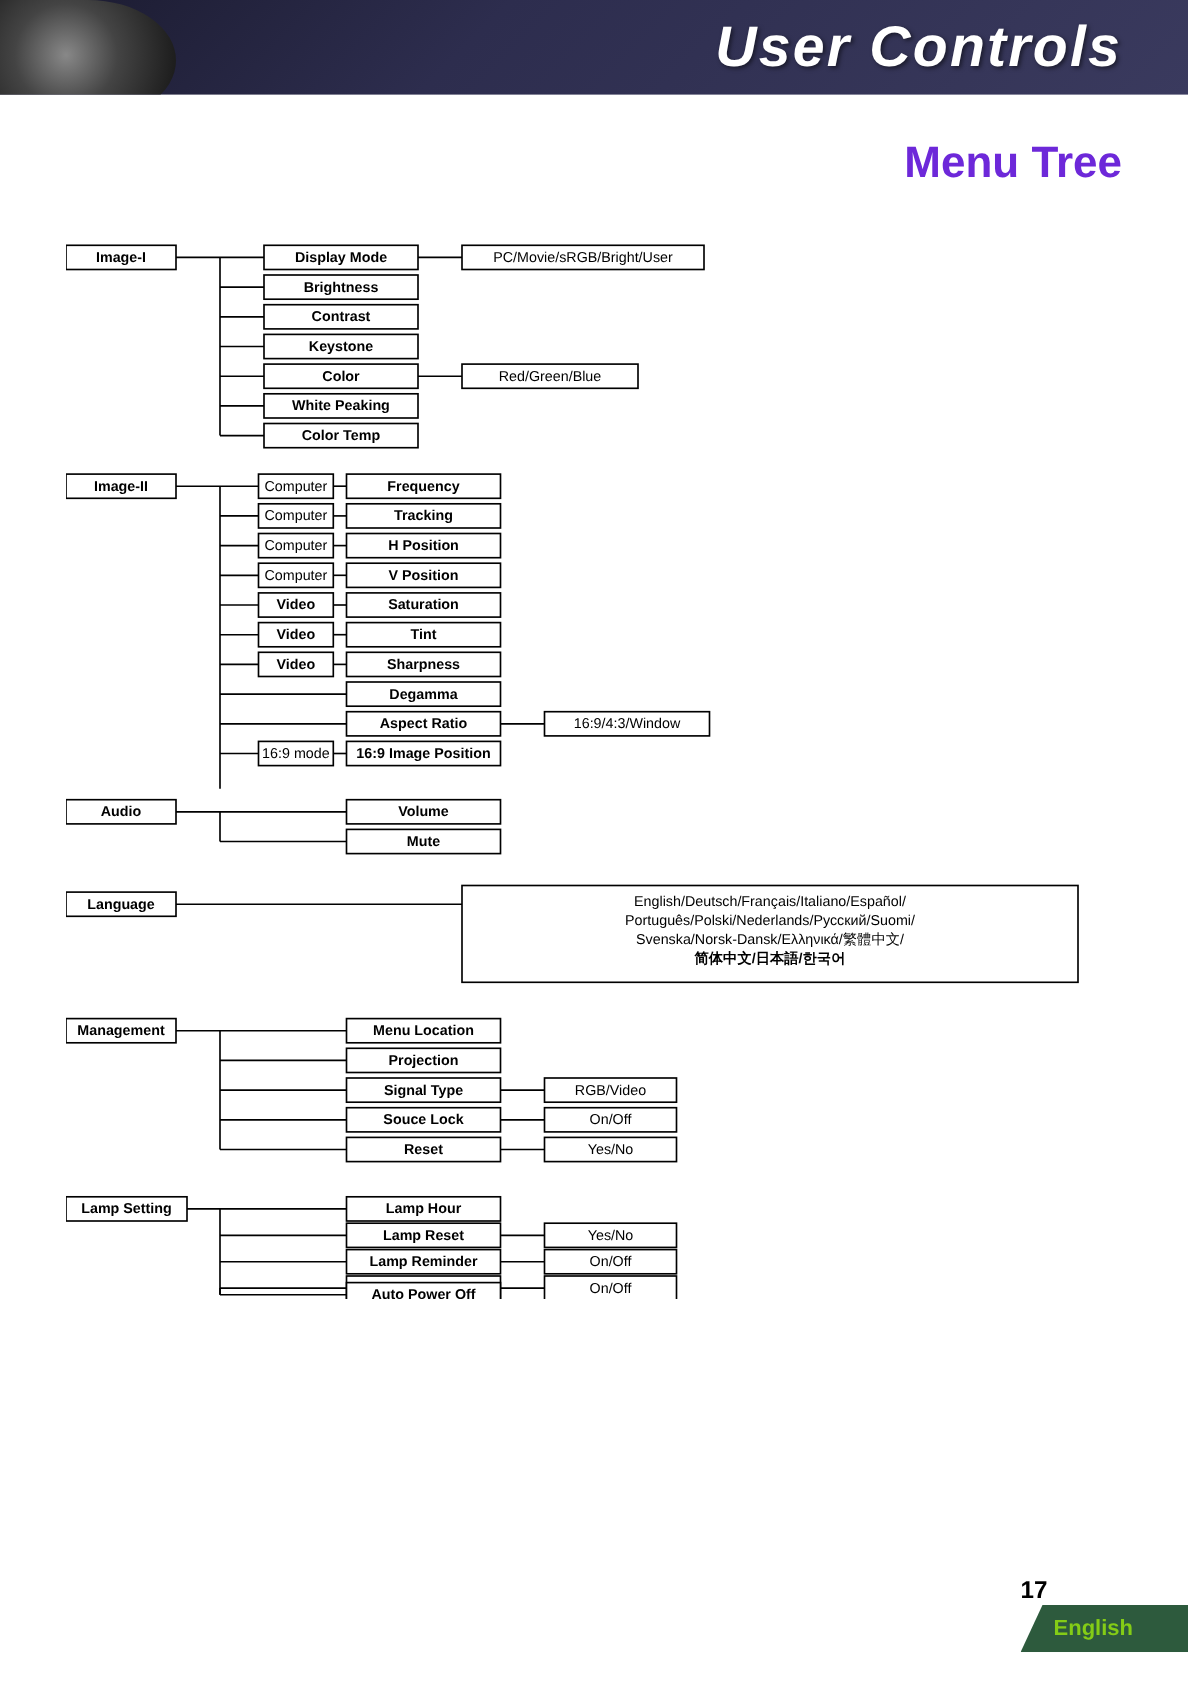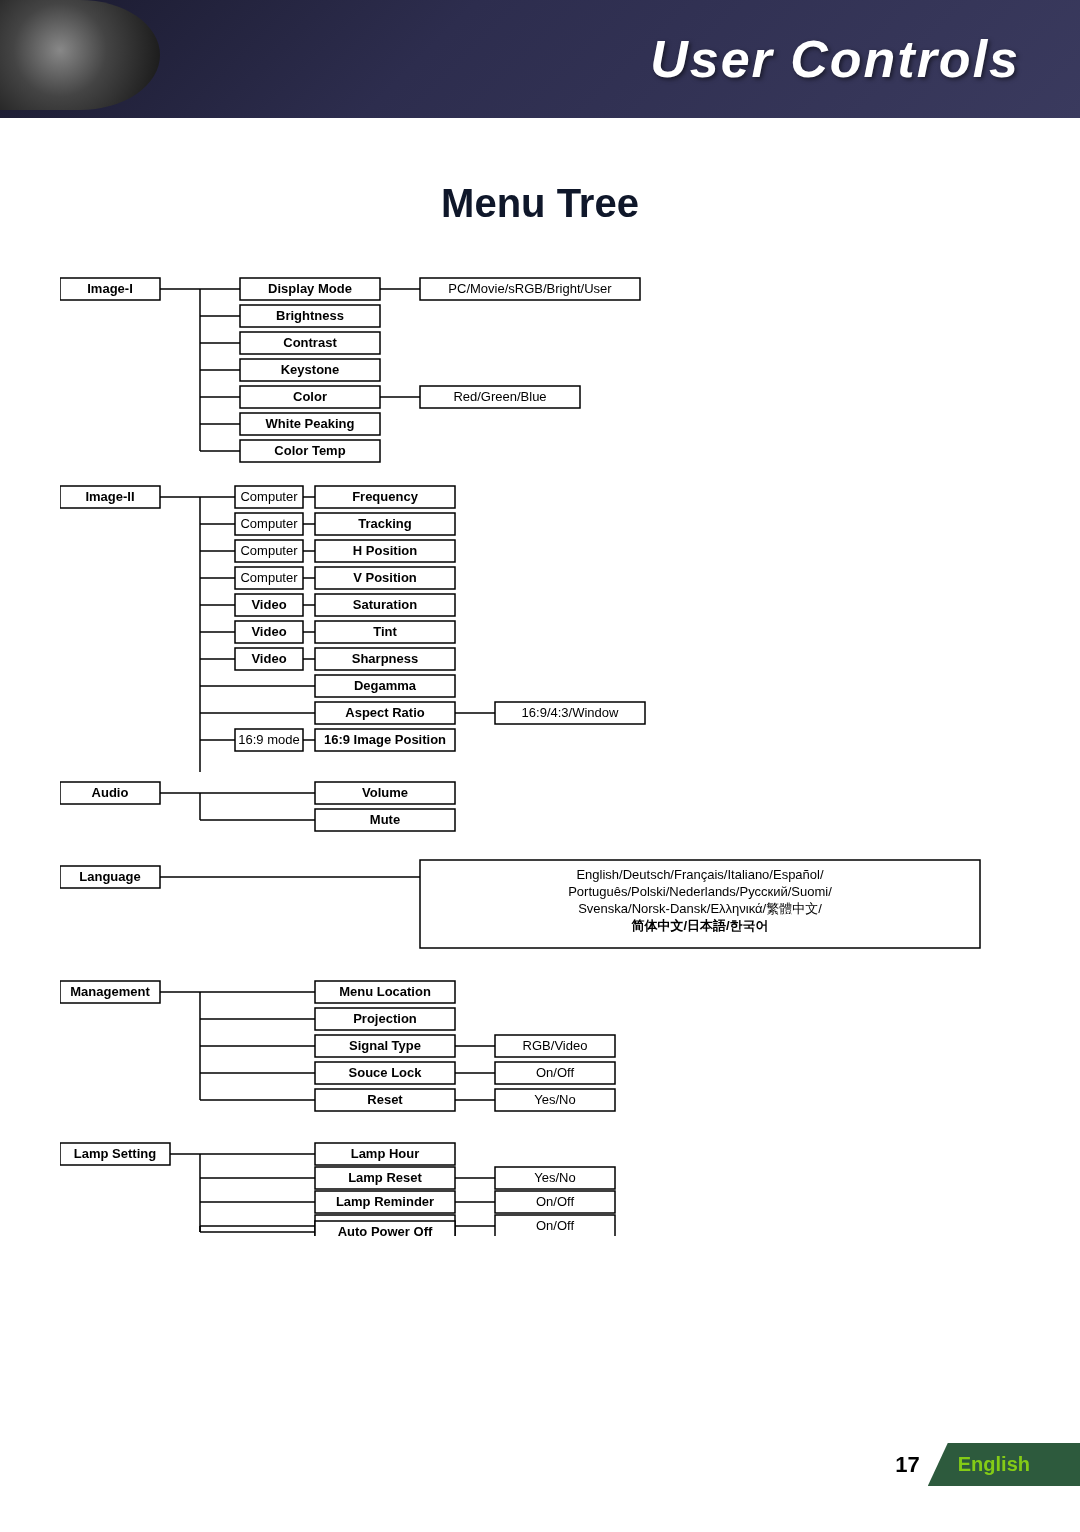--- a/index.html
+++ b/index.html
@@ -7,21 +7,21 @@
       width: 1080px;
       min-height: 1532px;
       background: #ffffff;
       font-family: Arial, sans-serif;
       position: relative;
     }
 
     
     .header {
       background: linear-gradient(135deg, #1a1a2e 0%, #2d2d4e 40%, #3a3a5e 100%);
-      height: 118px;
+      height: 86px;
       position: relative;
       display: flex;
       align-items: center;
       justify-content: flex-end;
       padding-right: 60px;
       overflow: hidden;
     }
     .header-lens {
       position: absolute;
       left: 0;
@@ -41,24 +41,23 @@
     }
 
     
     .page-content {
       padding: 40px 60px;
     }
 
     .page-main-title {
       font-size: 40px;
       font-weight: bold;
-      text-align: center;
+      text-align: right;
       margin-bottom: 40px;
-      color: #0f172a;
-      margin-top: 23px;
+      color: #6d28d9;
     }
 
     
     .tree-main {
       width: 960px;
       margin: 0 auto;
     }
 
     .node-label {
       font-size: 13px;
@@ -295,18 +294,18 @@
 
       <line x1="140" y1="960" x2="140" y2="966" stroke="black" stroke-width="1.5"></line>
       <line x1="140" y1="966" x2="255" y2="966" stroke="black" stroke-width="1.5"></line>
       <rect x="255" y="955" width="140" height="22" fill="white" stroke="black" stroke-width="1.5"></rect>
       <text x="325" y="970" text-anchor="middle" class="node-label-bold">Auto Power Off</text>
 
     </svg>
   </div>
 </div>
 
-<div style="position: absolute; bottom: 46px; right: 0; display: flex; align-items: center;">
+<div style="position: absolute; bottom: 30px; right: 0; display: flex;  flex-direction: column;">
   <span style="font-size: 22px; font-weight: bold; color: #000; margin-right: 8px;">17</span>
   <div style="background: #2d5a3d; color: #84cc16; padding: 10px 50px 10px 30px; font-size: 20px; font-weight: bold; clip-path: polygon(20px 0%, 100% 0%, 100% 100%, 0% 100%);">
     <span>English</span>
   </div>
 </div>
 
 </body></html>

